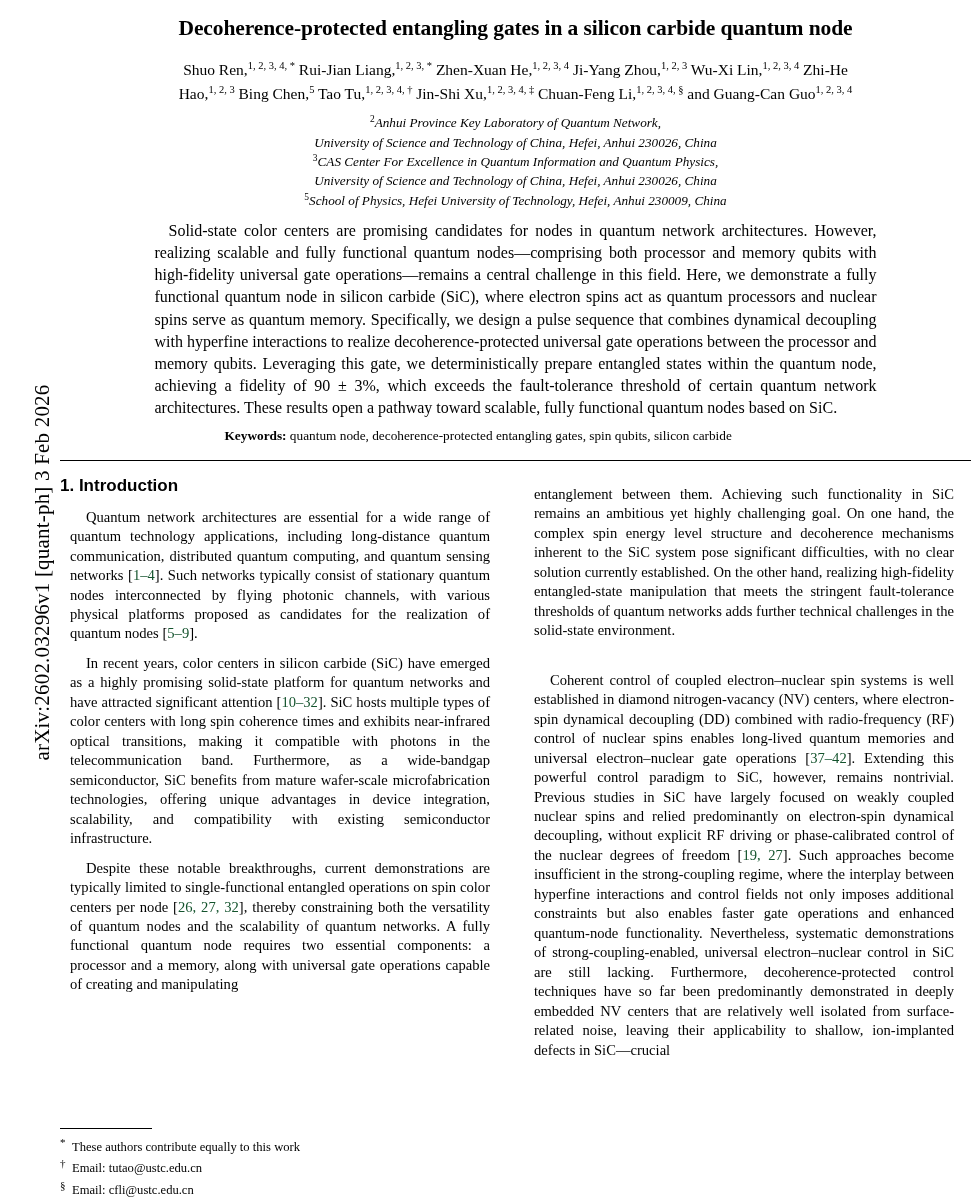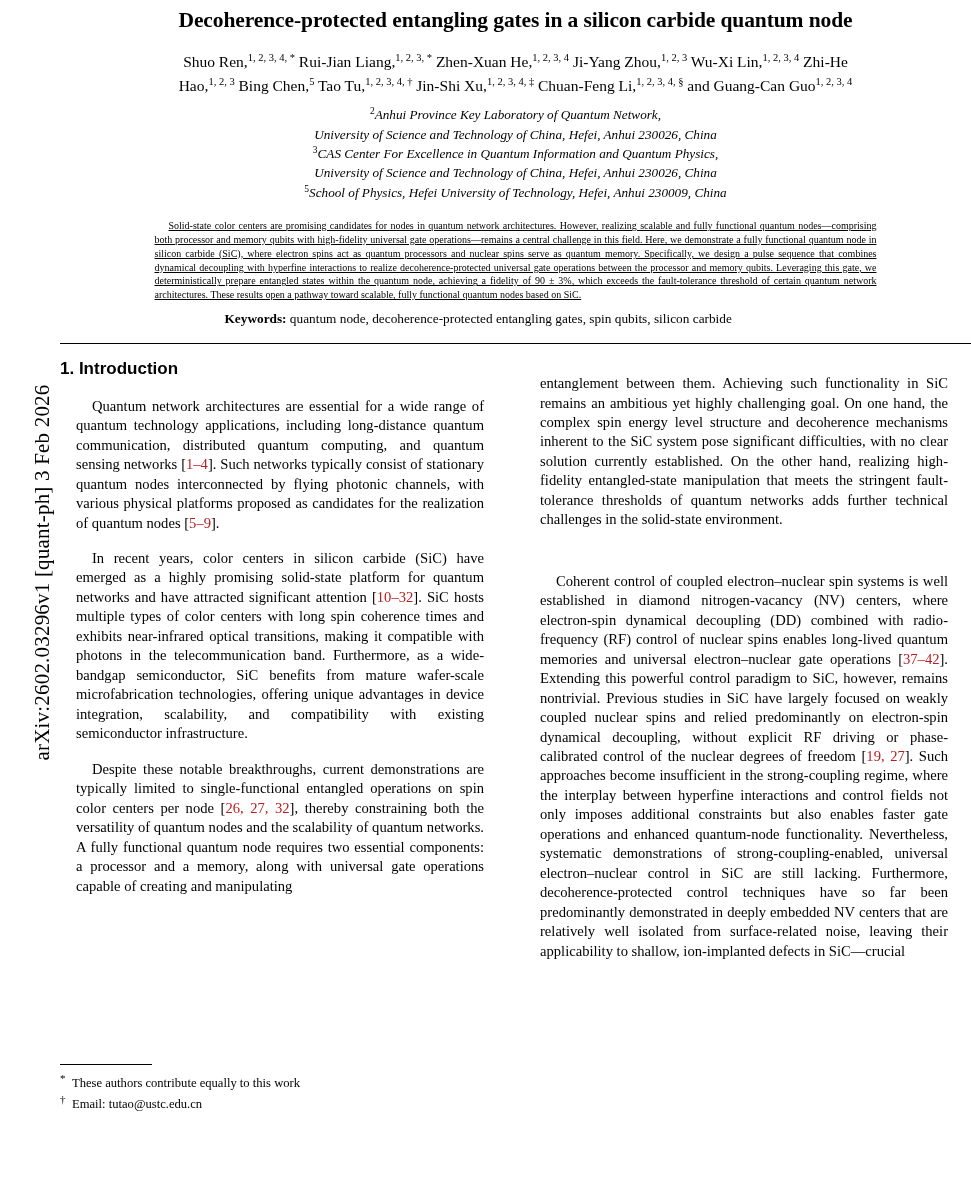--- a/index.html
+++ b/index.html
@@ -27,21 +27,21 @@
     transform-origin: center center;
     font-family: "Liberation Serif", serif;
     font-size: 21px;
     letter-spacing: 0.2px;
     white-space: nowrap;
     text-align: center;
   }
   .content {
     position: absolute;
     left: 60px;
-    top: 0px;
+    top: 8px;
     width: 911px;
   }
   .title {
     text-align: center;
     font-weight: bold;
     font-size: 21.5px;
     margin-top: 8px;
     letter-spacing: -0.1px;
   }
   .authors {
@@ -54,26 +54,25 @@
   .authors sup { font-size: 10.5px; }
   .affil {
     text-align: center;
     font-style: italic;
     font-size: 13.2px;
     line-height: 1.42;
     margin-top: 8px;
   }
   .affil sup { font-style: normal; font-size: 9.5px; }
   .abstract {
-    margin: 16px auto 0 auto;
+    margin: 9px auto 0 auto;
     width: 722px;
-    font-size: 10px;
+    font-size: 16px;
     line-height: 1.38;
     text-align: justify;
-    text-decoration: underline;
   }
   .abstract p { margin: 0; text-indent: 14px; }
   .keywords {
     width: 722px;
     margin: 9px auto 0 auto;
     font-size: 13.3px;
     text-align: left;
     text-indent: 70px;
   }
   .keywords b { font-weight: bold; }
@@ -92,29 +91,29 @@
     font-size: 14.6px;
     line-height: 1.335;
     text-align: justify;
   }
   .sec-head {
     font-family: "Liberation Sans", sans-serif;
     font-weight: bold;
     font-size: 17px;
     margin: 0 0 6px 0;
   }
-  .col p { margin: 16px; text-indent: 16px; }
+  .col p { margin: 10px; text-indent: 16px; }
   .col p.noindent { text-indent: 0; }
   .col p + p { margin-top: 0px; }
-  .cite { color: #b91c1c; }
+  .cite { color: #14532d; }
   .gap { height: 10px; }
   .footnotes {
     position: absolute;
     left: 60px;
-    top: 1064px;
+    top: 1128px;
     width: 440px;
     font-size: 12.6px;
     line-height: 1.45;
   }
   .fn-rule {
     border-top: 1px solid #000;
     width: 92px;
     margin-bottom: 6px;
   }
   .fn-line { white-space: nowrap; }
@@ -173,15 +172,16 @@
         <p><span>Coherent control of coupled electron–nuclear spin systems is well established in diamond nitrogen-vacancy (NV) centers, where electron-spin dynamical decoupling (DD) combined with radio-frequency (RF) control of nuclear spins enables long-lived quantum memories and universal electron–nuclear gate operations [</span><span class="cite">37–42</span><span>]. Extending this powerful control paradigm to SiC, however, remains nontrivial. Previous studies in SiC have largely focused on weakly coupled nuclear spins and relied predominantly on electron-spin dynamical decoupling, without explicit RF driving or phase-calibrated control of the nuclear degrees of freedom [</span><span class="cite">19, 27</span><span>]. Such approaches become insufficient in the strong-coupling regime, where the interplay between hyperfine interactions and control fields not only imposes additional constraints but also enables faster gate operations and enhanced quantum-node functionality. Nevertheless, systematic demonstrations of strong-coupling-enabled, universal electron–nuclear control in SiC are still lacking. Furthermore, decoherence-protected control techniques have so far been predominantly demonstrated in deeply embedded NV centers that are relatively well isolated from surface-related noise, leaving their applicability to shallow, ion-implanted defects in SiC—crucial</span></p>
       </div>
 
     </div>
   </div>
 
   <div class="footnotes">
     <div class="fn-rule"></div>
     <div class="fn-line"><sup class="fn-mark">*</sup><span>These authors contribute equally to this work</span></div>
     <div class="fn-line"><sup class="fn-mark">†</sup><span>Email: tutao@ustc.edu.cn</span></div>
+    <div class="fn-line"><sup class="fn-mark">§</sup><span>Email: cfli@ustc.edu.cn</span></div>
   </div>
 
 </div>
 
 </body></html>

